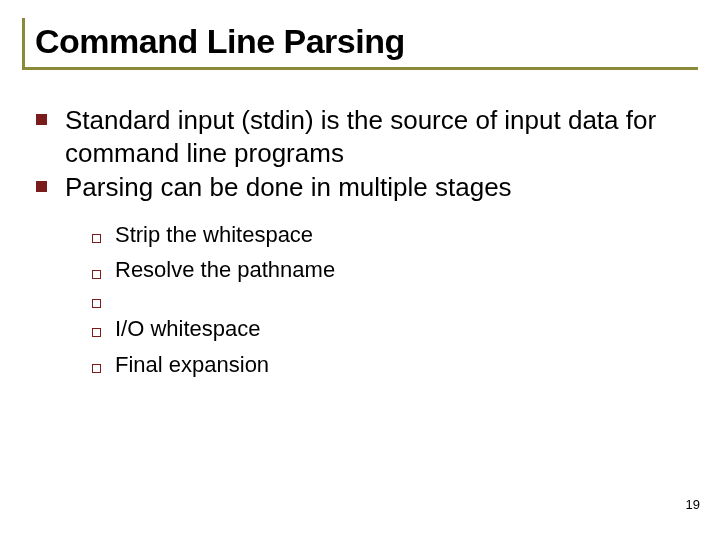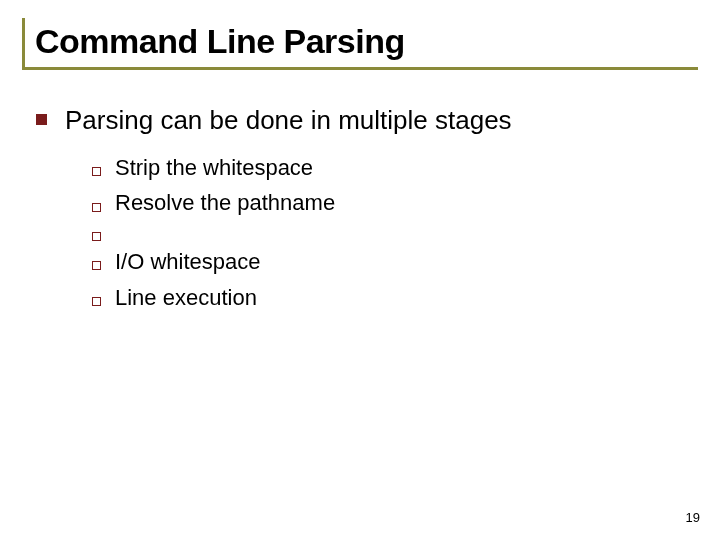--- a/index.html
+++ b/index.html
@@ -73,35 +73,39 @@
     flex-shrink: 0;
   }
   .l2 .text {
     font-size: 22px;
     color: #000;
     line-height: 1.35;
   }
   .pagenum {
     position: absolute;
     right: 20px;
-    bottom: 15px;
+    bottom: 28px;
     font-size: 13px;
     color: #000;
   }
 </style>
 </head>
 <body>
 
 <div class="slide">
   <div class="title-wrap">
     <div class="title">Command Line Parsing</div>
   </div>
 
   <div class="content">
 
+    <div class="l1">
+      <div class="bullet"></div>
+      <div class="text">Standard input (stdin) is the source of input data for command line programs</div>
+    </div>
 
     <div class="l1">
       <div class="bullet"></div>
       <div class="text">Parsing can be done in multiple stages</div>
     </div>
 
     <div class="sublist">
       <div class="l2">
         <div class="bullet"></div>
         <div class="text">Strip the whitespace</div>
@@ -112,20 +116,20 @@
       </div>
       <div class="l2">
         <div class="bullet"></div>
       </div>
       <div class="l2">
         <div class="bullet"></div>
         <div class="text">I/O whitespace</div>
       </div>
       <div class="l2">
         <div class="bullet"></div>
-        <div class="text">Line execution</div>
+        <div class="text">Final expansion</div>
       </div>
     </div>
 
   </div>
 
   <div class="pagenum">19</div>
 </div>
 
 </body></html>

